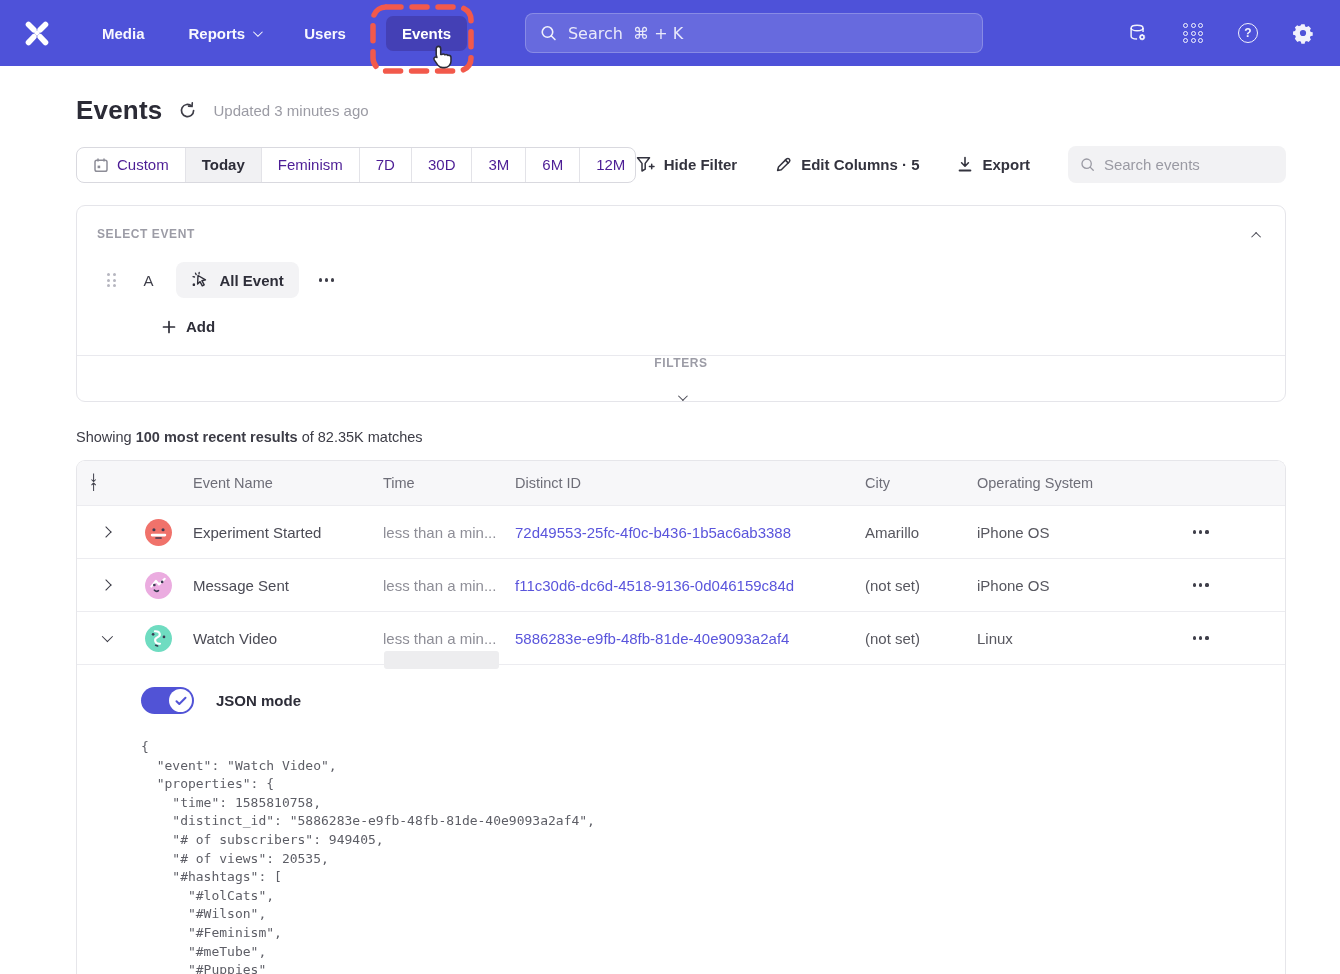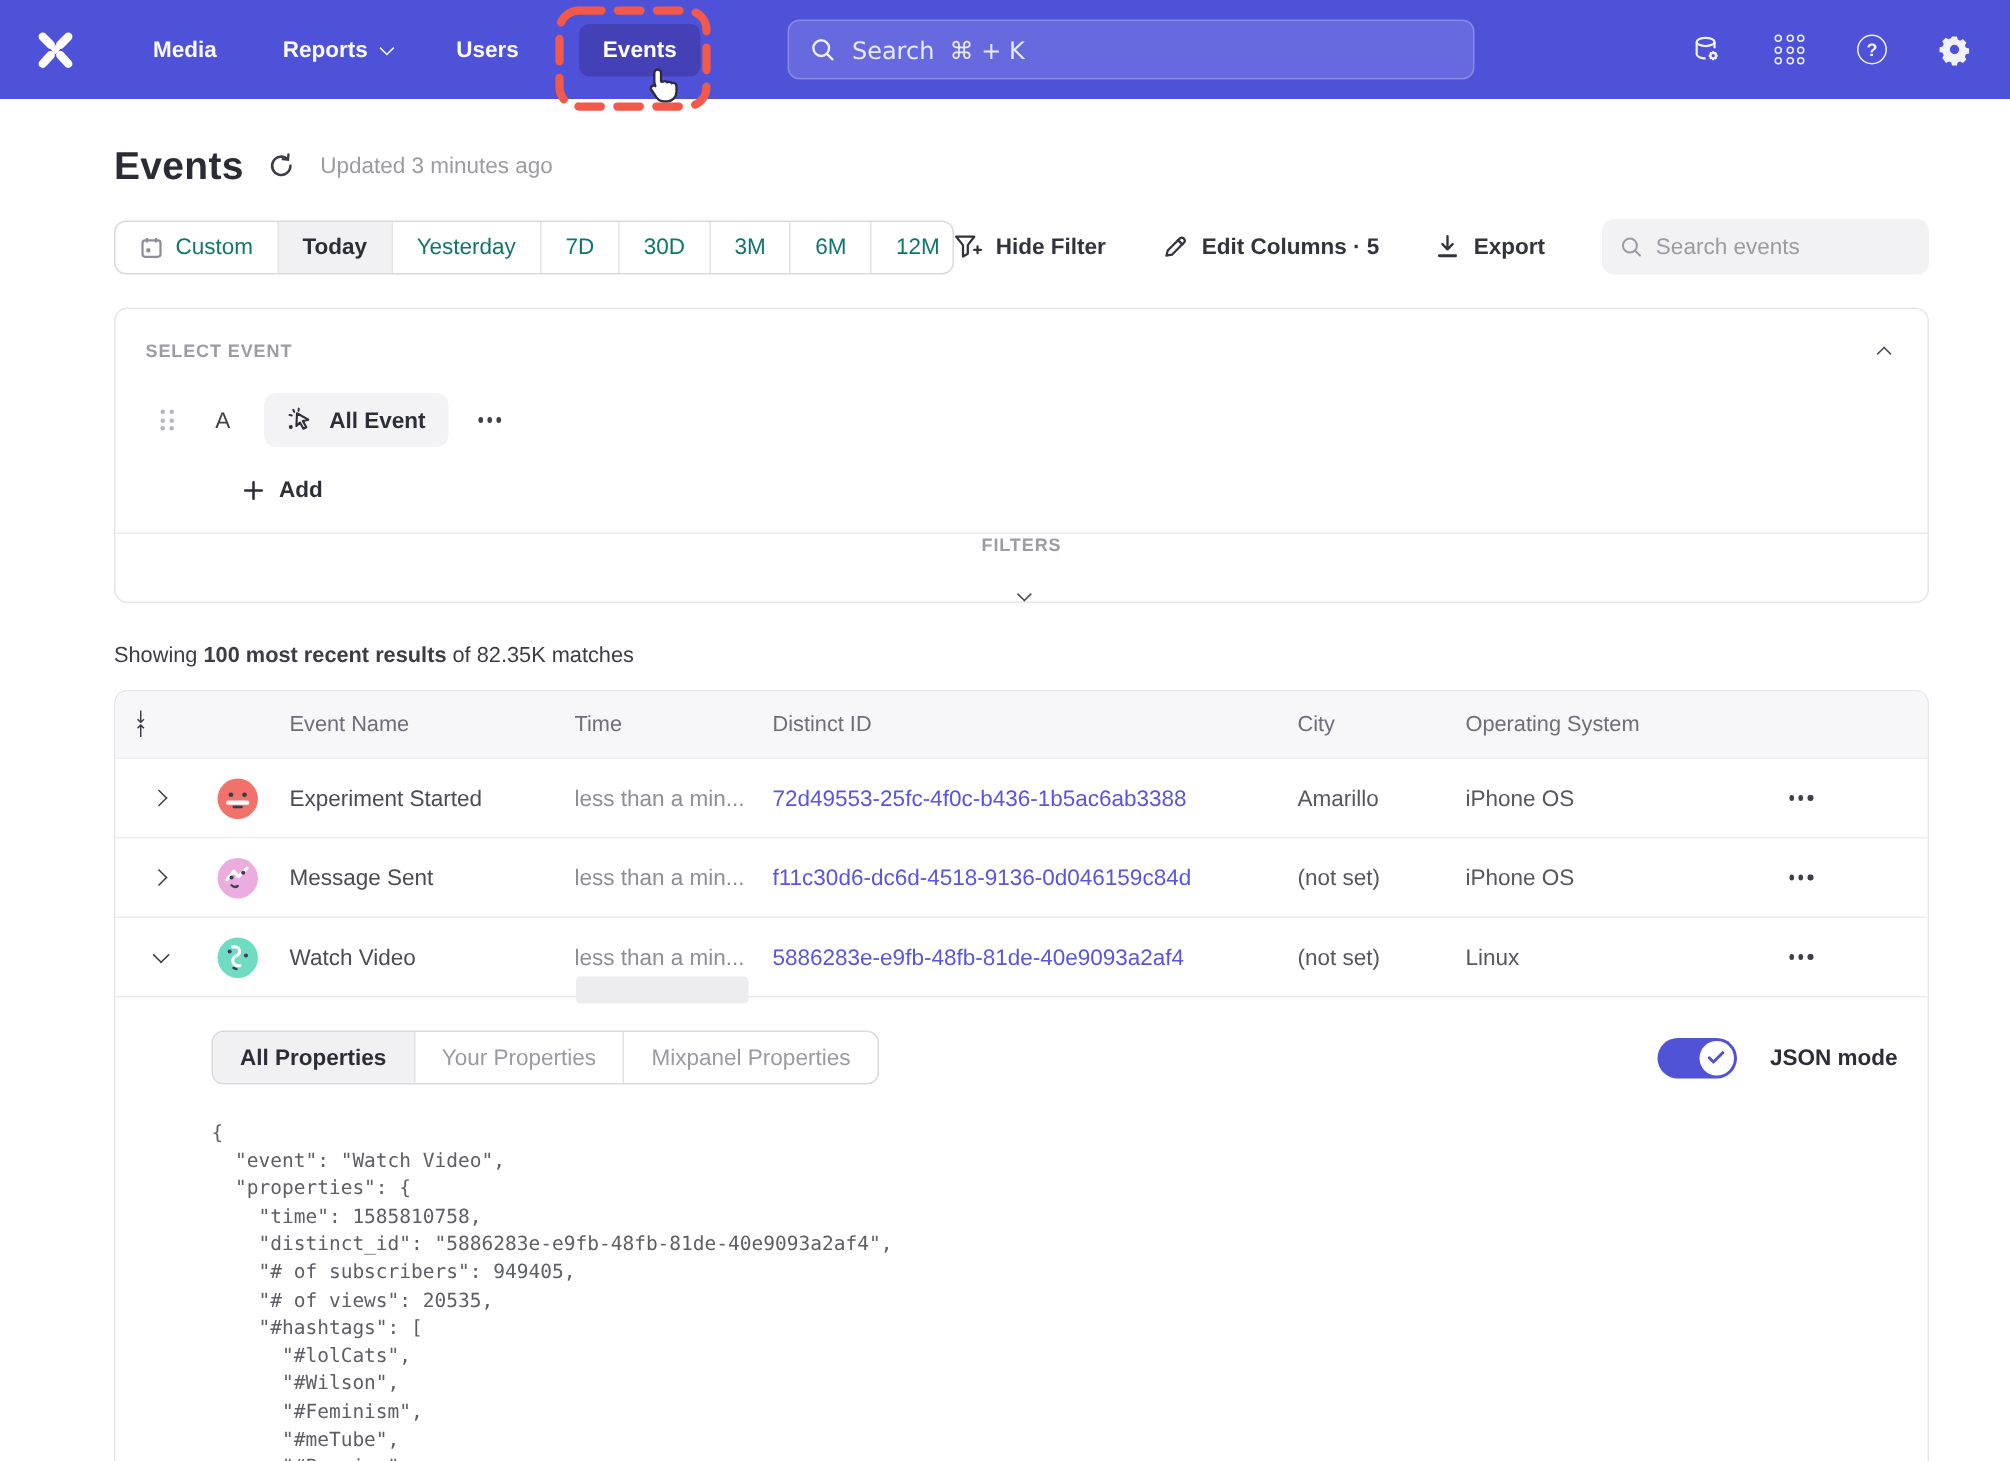--- a/index.html
+++ b/index.html
@@ -47,21 +47,21 @@
   
   .main { padding:26px 54px 0 76px; }
   .title-row { display:flex; align-items:center; gap:16px; height:36px; }
   .page-title { font-size:26px; font-weight:700; color:#2b2b36; letter-spacing:.2px; }
   .refresh-btn { color:#3d3d47; cursor:pointer; display:flex; }
   .updated-text { font-size:15px; color:#9b9ba4; }
 
   .toolbar-row { margin-top:18px; display:flex; align-items:center; }
   .seg-group { display:flex; align-items:stretch; border:1px solid #d9d9df; border-radius:8px;
     overflow:hidden; height:36px; background:#fff; }
-  .seg { display:flex; align-items:center; gap:8px; padding:0 16px; font-size:15px; color:#0f766e;
+  .seg { display:flex; align-items:center; gap:8px; padding:0 16px; font-size:15px; color:#4c1d95;
     cursor:pointer; border-left:1px solid #e3e3e8; white-space:nowrap; }
   .seg:first-child { border-left:none; }
   .seg.selected { background:#f1f1f3; color:#2d2d38; font-weight:700; }
   .toolbar-right { margin-left:auto; display:flex; gap:38px; }
   .tool-btn { display:flex; align-items:center; gap:9px; font-size:15px; font-weight:600;
     color:#33333e; cursor:pointer; white-space:nowrap; }
   .events-search { width:218px; height:37px; background:#f2f2f4; border-radius:8px; display:flex;
     align-items:center; padding:0 12px; gap:9px; color:#9a9aa3; }
   .events-search input { background:transparent; border:none; outline:none; font-size:15px;
     width:100%; color:#3c3c46; font-family:inherit; }
@@ -235,21 +235,21 @@
           <rect x="2" y="3.2" width="12" height="11" rx="1.8"></rect>
           <path d="M5 1.6 v3 M11 1.6 v3"></path>
           <rect x="4.6" y="8.6" width="2.6" height="2.6" fill="#8d8d97" stroke="none"></rect>
         </svg>
         <span>Custom</span>
       </div>
       <div class="seg selected">
           <span>Today</span>
         </div>
       <div class="seg">
-          <span>Yesterday</span>
+          <span>Feminism</span>
         </div>
       <div class="seg">
           <span>7D</span>
         </div>
       <div class="seg">
           <span>30D</span>
         </div>
       <div class="seg">
           <span>3M</span>
         </div>
@@ -432,31 +432,20 @@
             <i></i>
             <i></i>
           </span>
         </div>
     </div>
 
     <div class="time-tooltip-shadow"></div>
 
     <div class="detail">
       <div class="detail-top">
-        <div class="tabs-group">
-          <div class="tab selected">
-              <span>All Properties</span>
-            </div>
-          <div class="tab">
-              <span>Your Properties</span>
-            </div>
-          <div class="tab">
-              <span>Mixpanel Properties</span>
-            </div>
-        </div>
         <div class="json-toggle-wrap">
           <div class="toggle">
             <span class="knob">
               <svg width="12" height="10" viewBox="0 0 12 10" fill="none" stroke="#5153d6" stroke-width="2" stroke-linecap="round" stroke-linejoin="round">
                   <path d="M1.5 5.2 L4.3 8 L10.5 1.8"></path>
                 </svg>
             </span>
           </div>
           <span class="json-mode-label">JSON mode</span>
         </div>

